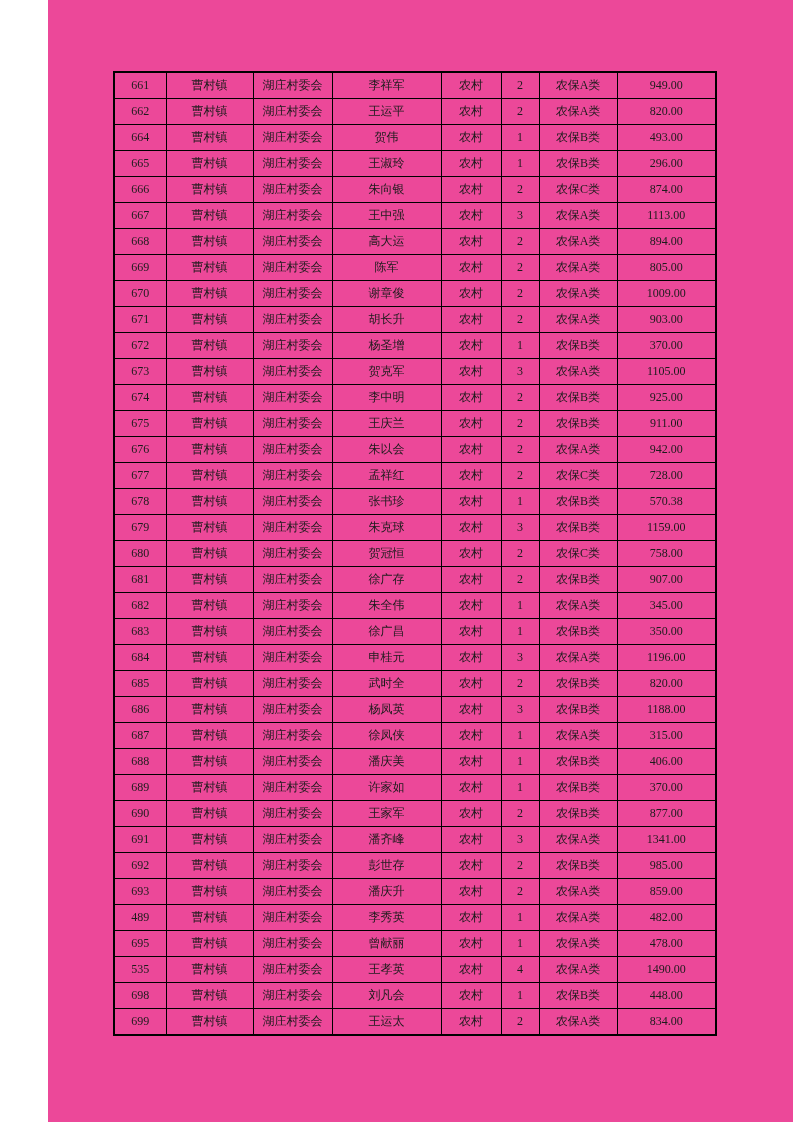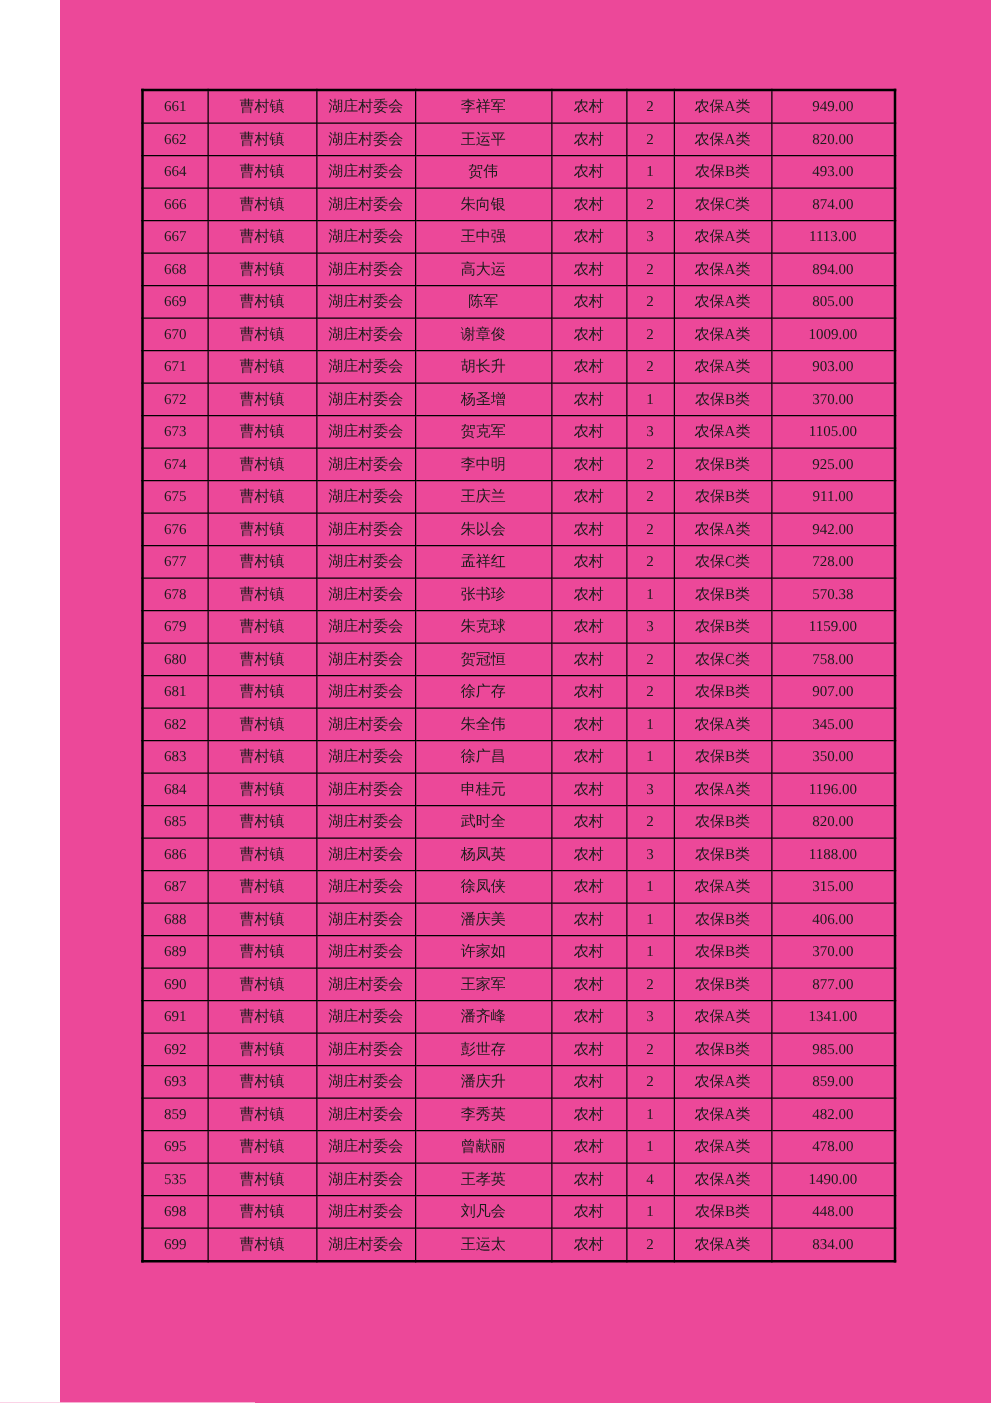--- a/index.html
+++ b/index.html
@@ -86,20 +86,30 @@
           <td>664</td>
           <td>曹村镇</td>
           <td>湖庄村委会</td>
           <td>贺伟</td>
           <td>农村</td>
           <td>1</td>
           <td>农保B类</td>
           <td>493.00</td>
         </tr>
         <tr>
+          <td>665</td>
+          <td>曹村镇</td>
+          <td>湖庄村委会</td>
+          <td>王淑玲</td>
+          <td>农村</td>
+          <td>1</td>
+          <td>农保B类</td>
+          <td>296.00</td>
+        </tr>
+        <tr>
           <td>666</td>
           <td>曹村镇</td>
           <td>湖庄村委会</td>
           <td>朱向银</td>
           <td>农村</td>
           <td>2</td>
           <td>农保C类</td>
           <td>874.00</td>
         </tr>
         <tr>
@@ -366,21 +376,21 @@
           <td>693</td>
           <td>曹村镇</td>
           <td>湖庄村委会</td>
           <td>潘庆升</td>
           <td>农村</td>
           <td>2</td>
           <td>农保A类</td>
           <td>859.00</td>
         </tr>
         <tr>
-          <td>859</td>
+          <td>489</td>
           <td>曹村镇</td>
           <td>湖庄村委会</td>
           <td>李秀英</td>
           <td>农村</td>
           <td>1</td>
           <td>农保A类</td>
           <td>482.00</td>
         </tr>
         <tr>
           <td>695</td>

